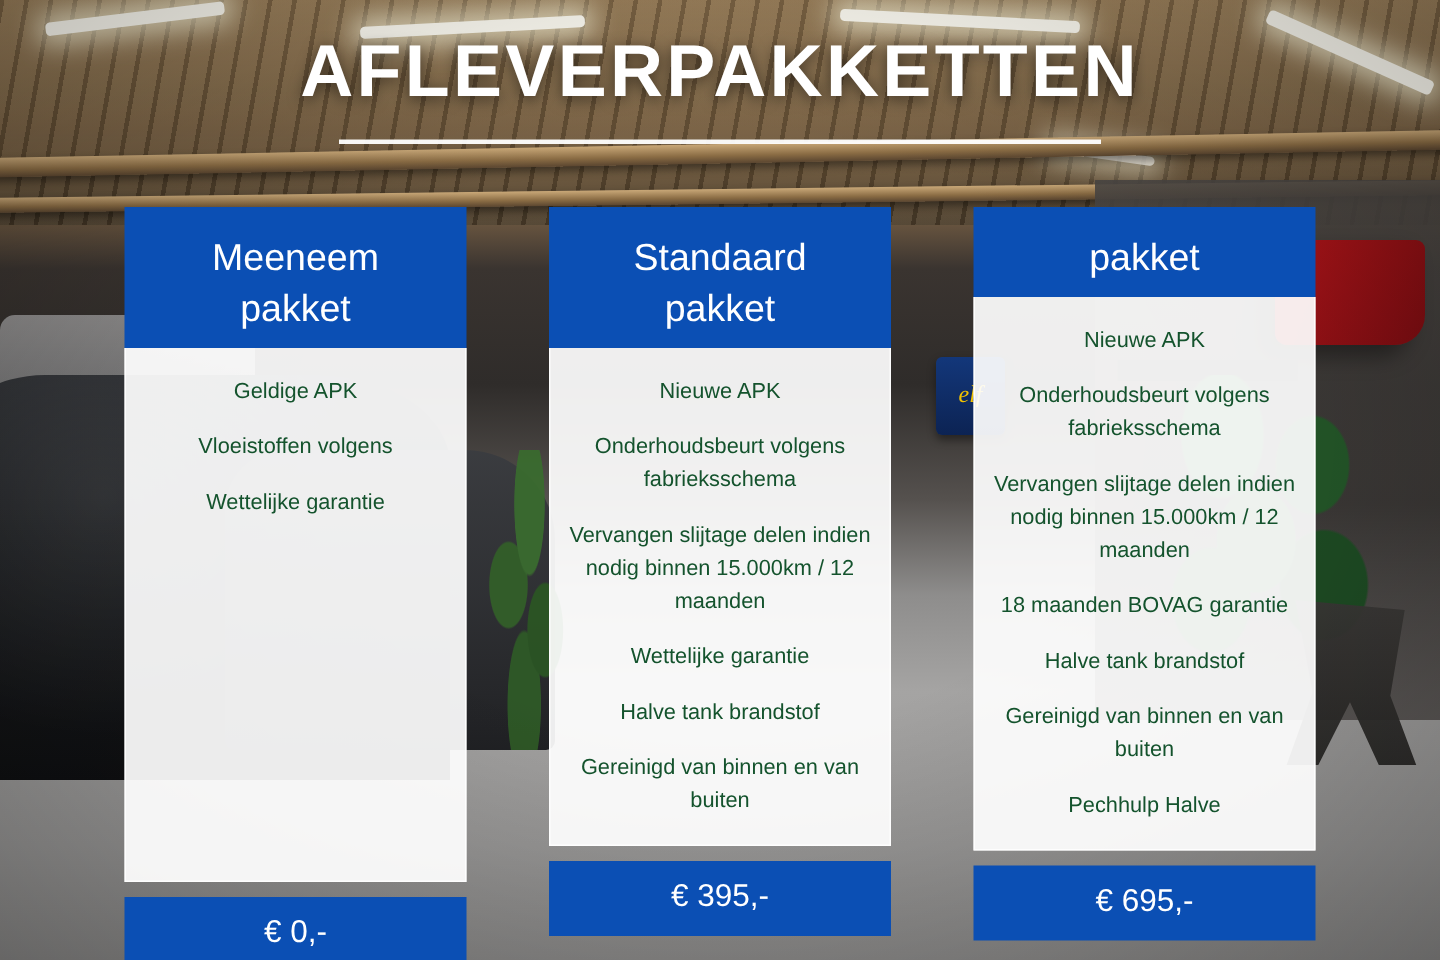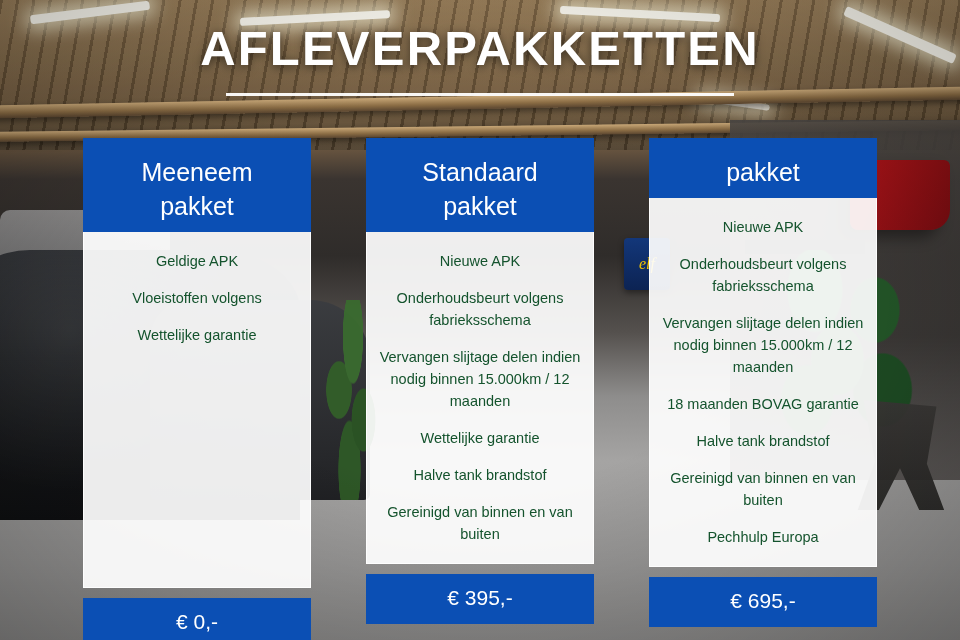--- a/index.html
+++ b/index.html
@@ -259,19 +259,19 @@
       <div class="card-head">
         <div>pakket</div>
       </div>
       <div class="card-body">
         <div class="feature">Nieuwe APK</div>
         <div class="feature">Onderhoudsbeurt volgens fabrieksschema</div>
         <div class="feature">Vervangen slijtage delen indien nodig binnen 15.000km / 12 maanden</div>
         <div class="feature">18 maanden BOVAG garantie</div>
         <div class="feature">Halve tank brandstof</div>
         <div class="feature">Gereinigd van binnen en van buiten</div>
-        <div class="feature">Pechhulp Europa</div>
+        <div class="feature">Pechhulp Halve</div>
       </div>
       <div class="card-foot">€ 695,-</div>
     </div>
 
   </div>
 </div>
 
 </body></html>

